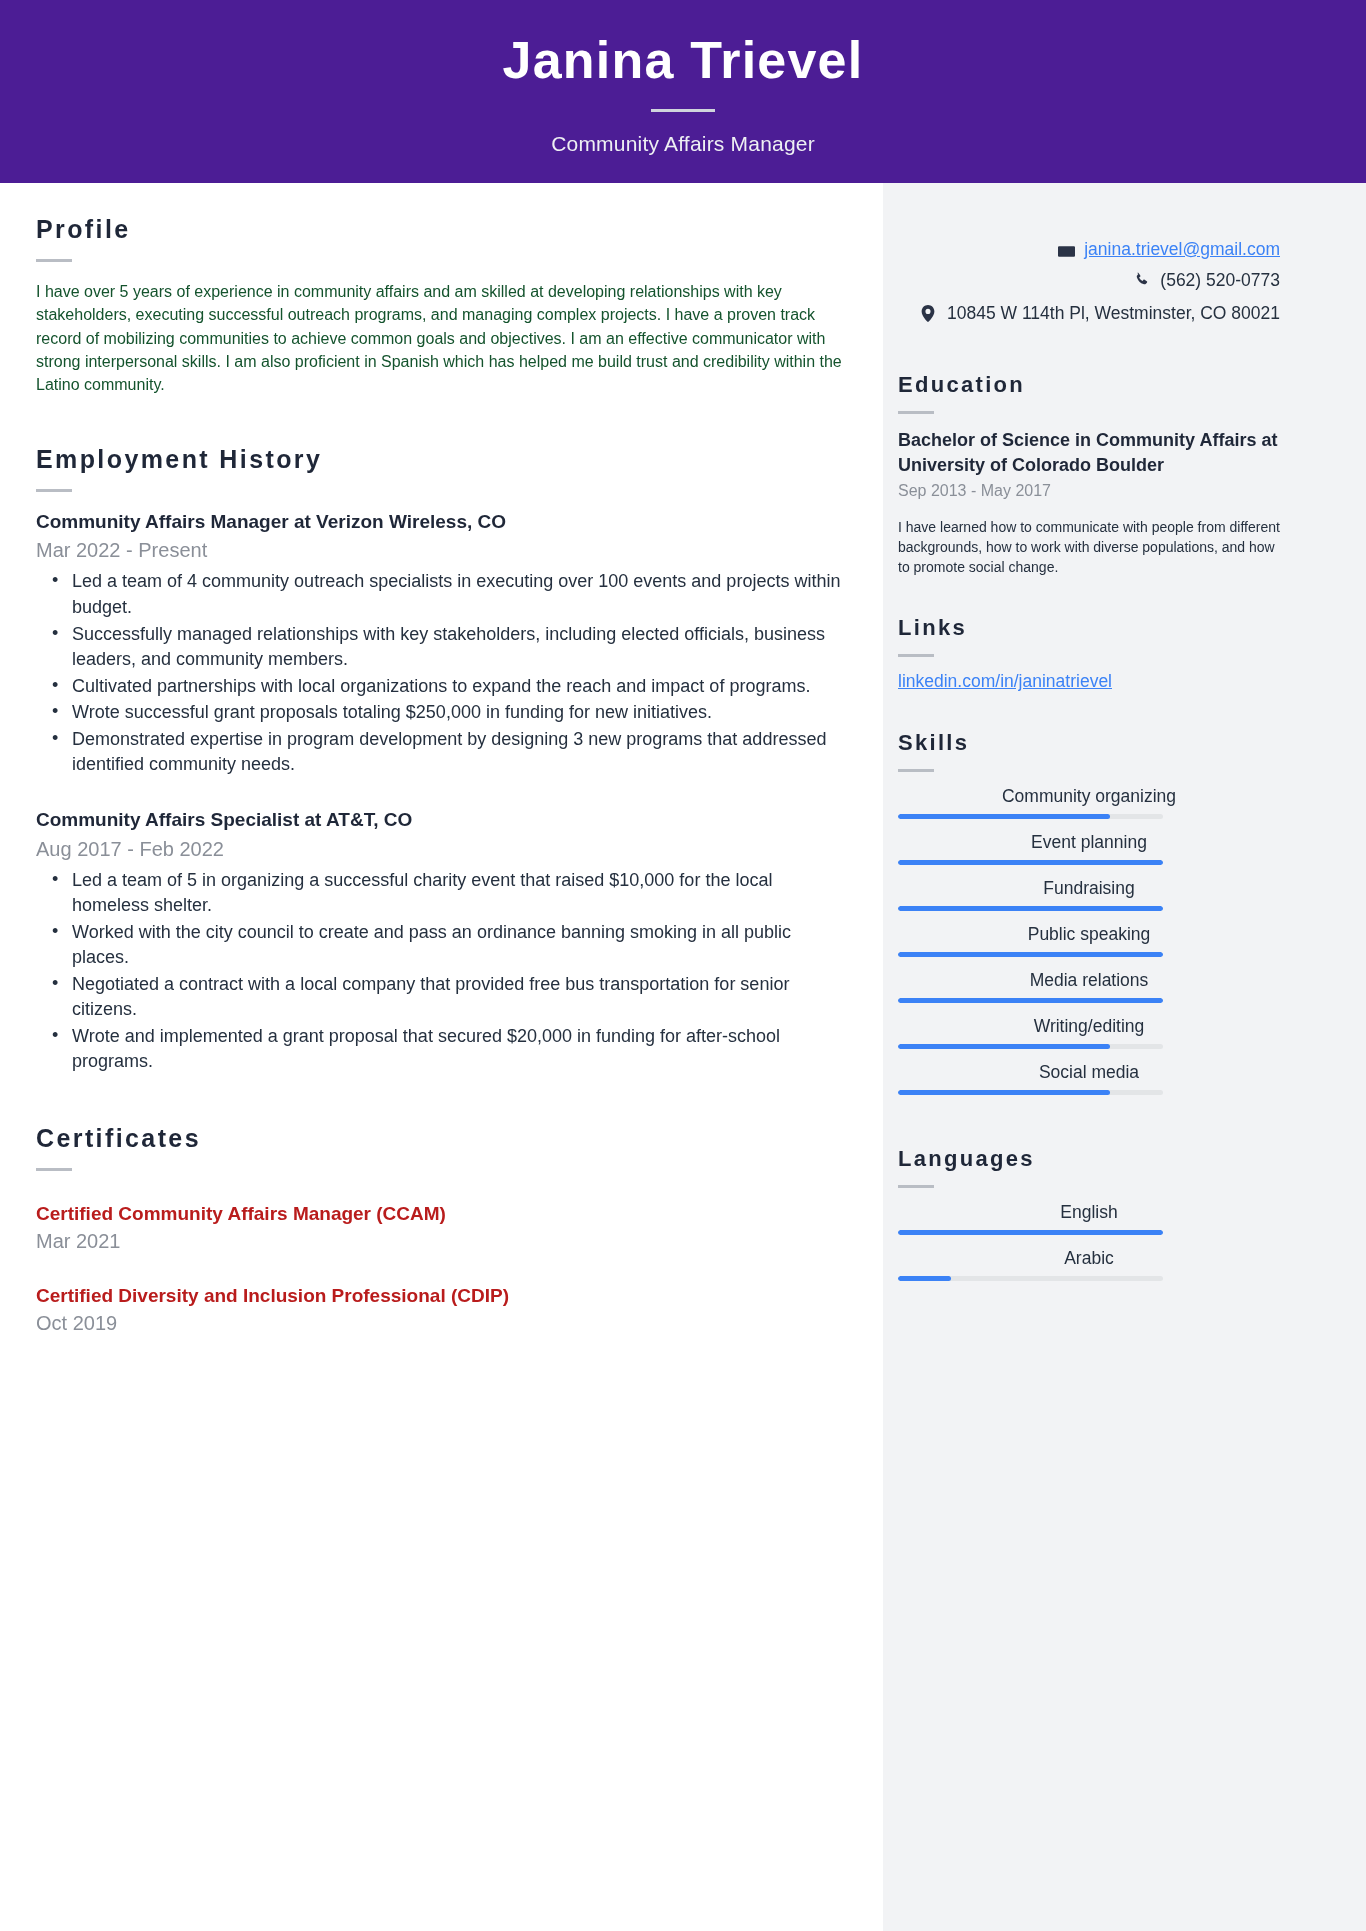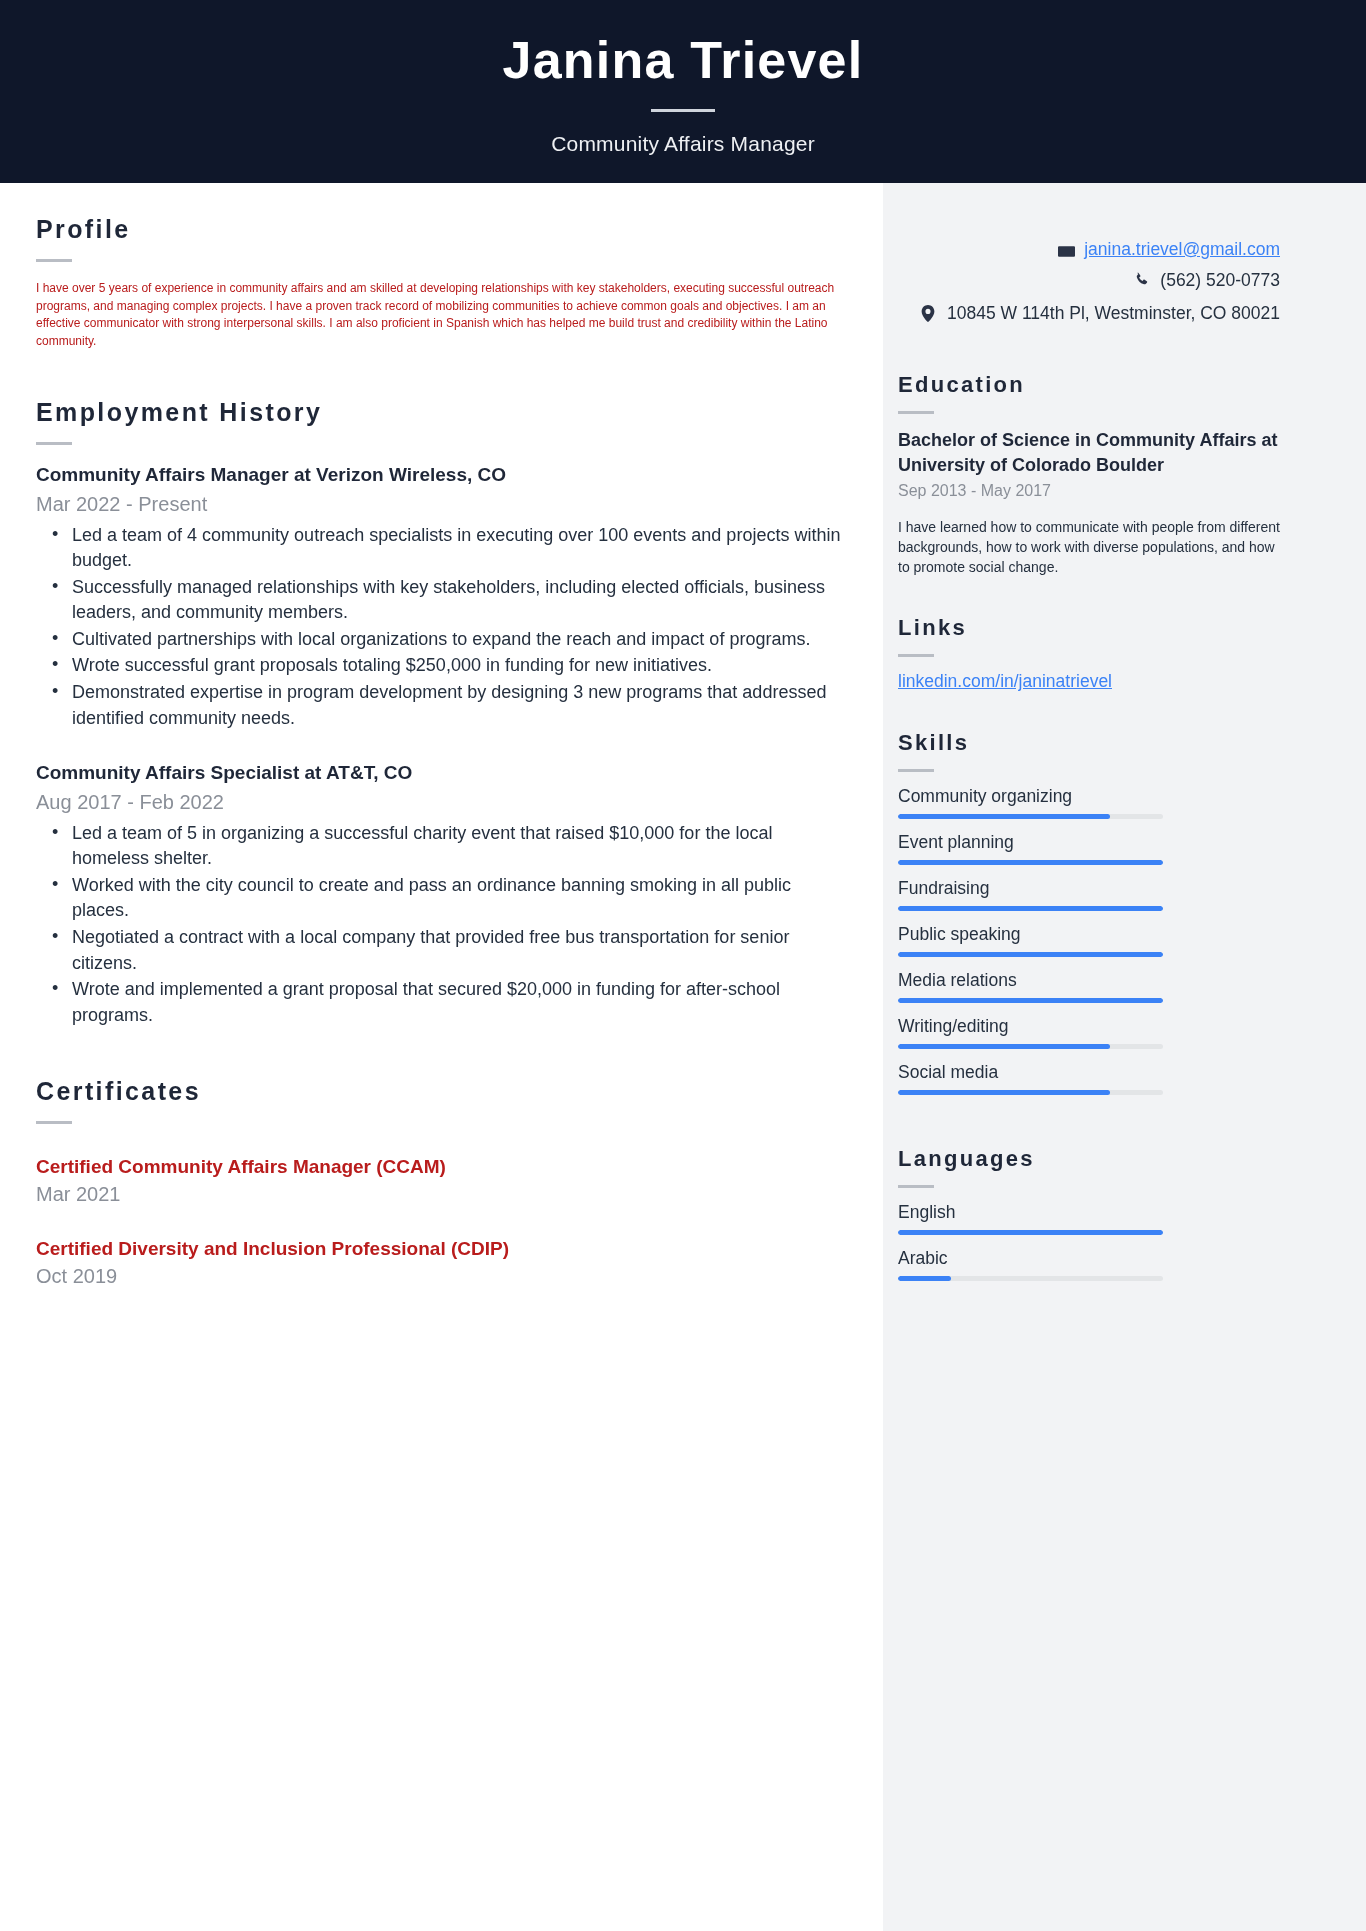--- a/index.html
+++ b/index.html
@@ -11,21 +11,21 @@
   .page {
     position: relative;
     width: 1366px;
     min-height: 1931px;
     background: #ffffff;
     overflow: hidden;
   }
 
   
   .header {
-    background: #0f172a;
+    background: #4c1d95;
     height: 183px;
     display: flex;
     flex-direction: column;
     align-items: center;
     justify-content: center;
     padding-top: 6px;
   }
   .header-name {
     color: #ffffff;
     font-size: 52px;
@@ -74,23 +74,23 @@
     width: 36px;
     height: 3px;
     background: #b9bdc4;
     margin: 15px 0 18px 0;
   }
   .side .sec-h { font-size: 22px; letter-spacing: 2.3px; }
   .side .sec-rule { margin: 13px 0 14px 0; }
 
   
   .para {
-    font-size: 12px;
+    font-size: 16px;
     line-height: 1.46;
-    color: #b91c1c;
+    color: #14532d;
   }
   .job { margin-top: 30px; }
   .job:first-of-type { margin-top: 0; }
   .job-title {
     font-size: 19px;
     font-weight: 700;
     color: #1f2738;
     line-height: 1.3;
   }
   .job-date {
@@ -172,21 +172,21 @@
     color: #8a8f98;
     margin-top: 3px;
   }
   .edu-desc {
     font-size: 14px;
     line-height: 1.42;
     color: #25303f;
     margin-top: 18px;
   }
 
-  .skill { margin-bottom: 13px; }
+  .skill { margin-bottom: 13px; text-align: center; }
   .skill-name {
     font-size: 17.5px;
     color: #25303f;
     margin-bottom: 7px;
   }
   .bar-track {
     width: 265px;
     height: 5px;
     background: #e3e5e7;
     border-radius: 3px;

